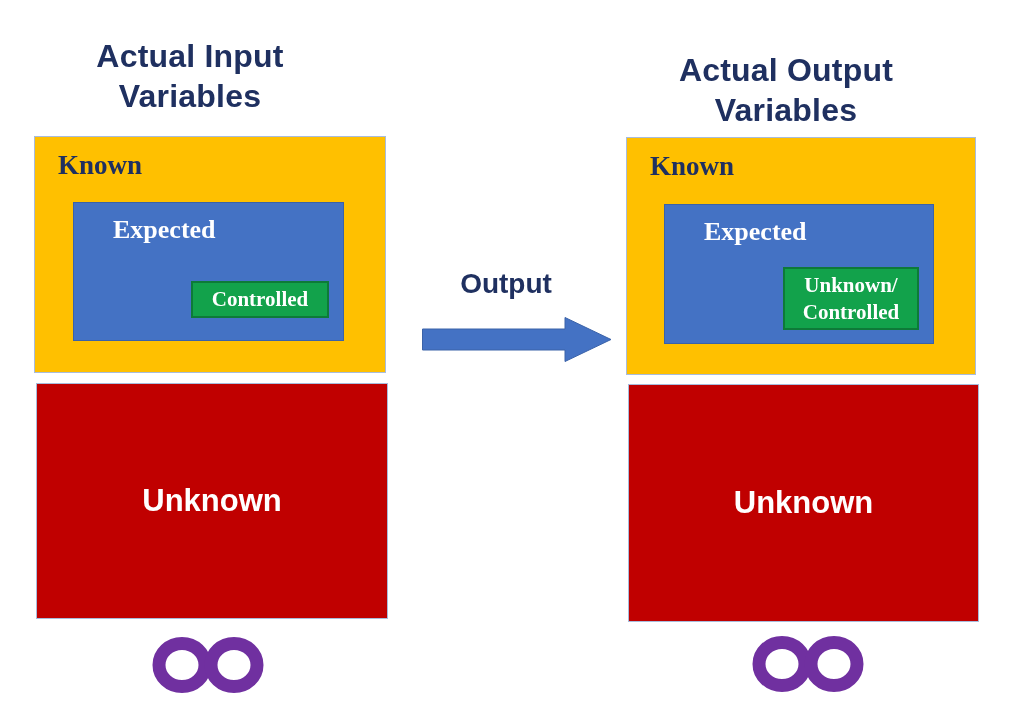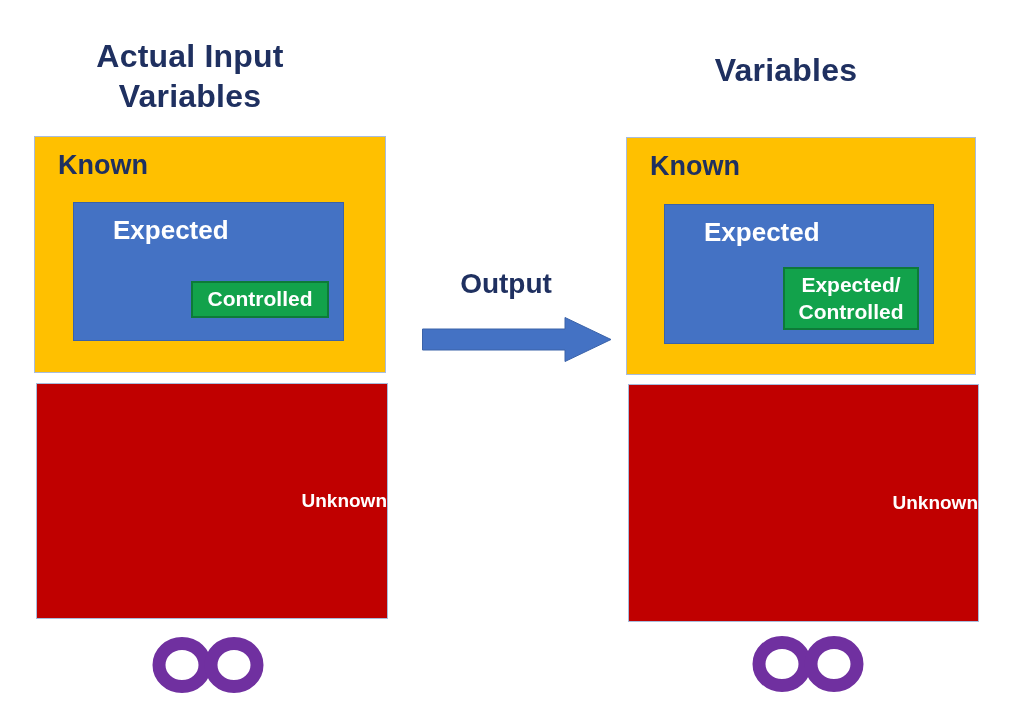--- a/index.html
+++ b/index.html
@@ -26,20 +26,21 @@
     letter-spacing: 0.2px;
   }
   .title-left  { left: 40px;  top: 36px; width: 300px; }
   .title-right { left: 620px; top: 50px; width: 332px; }
 
   .known-box {
     position: absolute;
     background: var(--known_fill);
     border: 1px solid var(--box_outline);
     box-sizing: border-box;
+    font-family: Liberation Serif, serif;
   }
   .known-left  { left: 34px;  top: 136px; width: 352px; height: 237px; }
   .known-right { left: 626px; top: 137px; width: 350px; height: 238px; }
 
   .known-label {
     position: absolute;
     left: 23px;
     top: 13px;
     font-weight: bold;
     font-size: 27px;
@@ -83,23 +84,23 @@
   .controlled-left  { right: 14px; bottom: 22px; width: 138px; height: 37px; }
   .controlled-right { right: 14px; bottom: 13px; width: 136px; height: 63px; }
 
   .unknown-box {
     position: absolute;
     background: var(--unknown_fill);
     border: 1px solid var(--box_outline);
     box-sizing: border-box;
     display: flex;
     align-items: center;
-    justify-content: flex-end;
+    justify-content: center;
     font-weight: bold;
-    font-size: 19px;
+    font-size: 31px;
     color: var(--white_text);
   }
   .unknown-left  { left: 36px;  top: 383px; width: 352px; height: 236px; }
   .unknown-right { left: 628px; top: 384px; width: 351px; height: 238px; }
 
   .magic-label {
     position: absolute;
     left: 436px;
     top: 268px;
     width: 140px;
@@ -162,29 +163,30 @@
     <ellipse cx="30" cy="29" rx="23" ry="21.5"></ellipse>
     <ellipse cx="82" cy="29" rx="23" ry="21.5"></ellipse>
   </svg>
 
   <div class="magic-label">Output</div>
   <svg class="magic-arrow" viewBox="0 0 190 45" aria-hidden="true">
     <polygon points="0.5,12 143,12 143,0.5 189,22.5 143,44.5 143,33 0.5,33"></polygon>
   </svg>
 
   <div class="panel-title title-right">
+    <div>Actual Output</div>
     <div>Variables</div>
   </div>
 
   <div class="known-box known-right">
     <div class="known-label">Known</div>
     <div class="expected-box expected-right">
       <div class="expected-label">Expected</div>
       <div class="controlled-box controlled-right">
-        <div>Expected/</div>
+        <div>Unknown/</div>
         <div>Controlled</div>
       </div>
     </div>
   </div>
 
   <div class="unknown-box unknown-right">
     <div>Unknown</div>
   </div>
 
   <svg class="infinity infinity-right" viewBox="0 0 112 58" aria-hidden="true">

